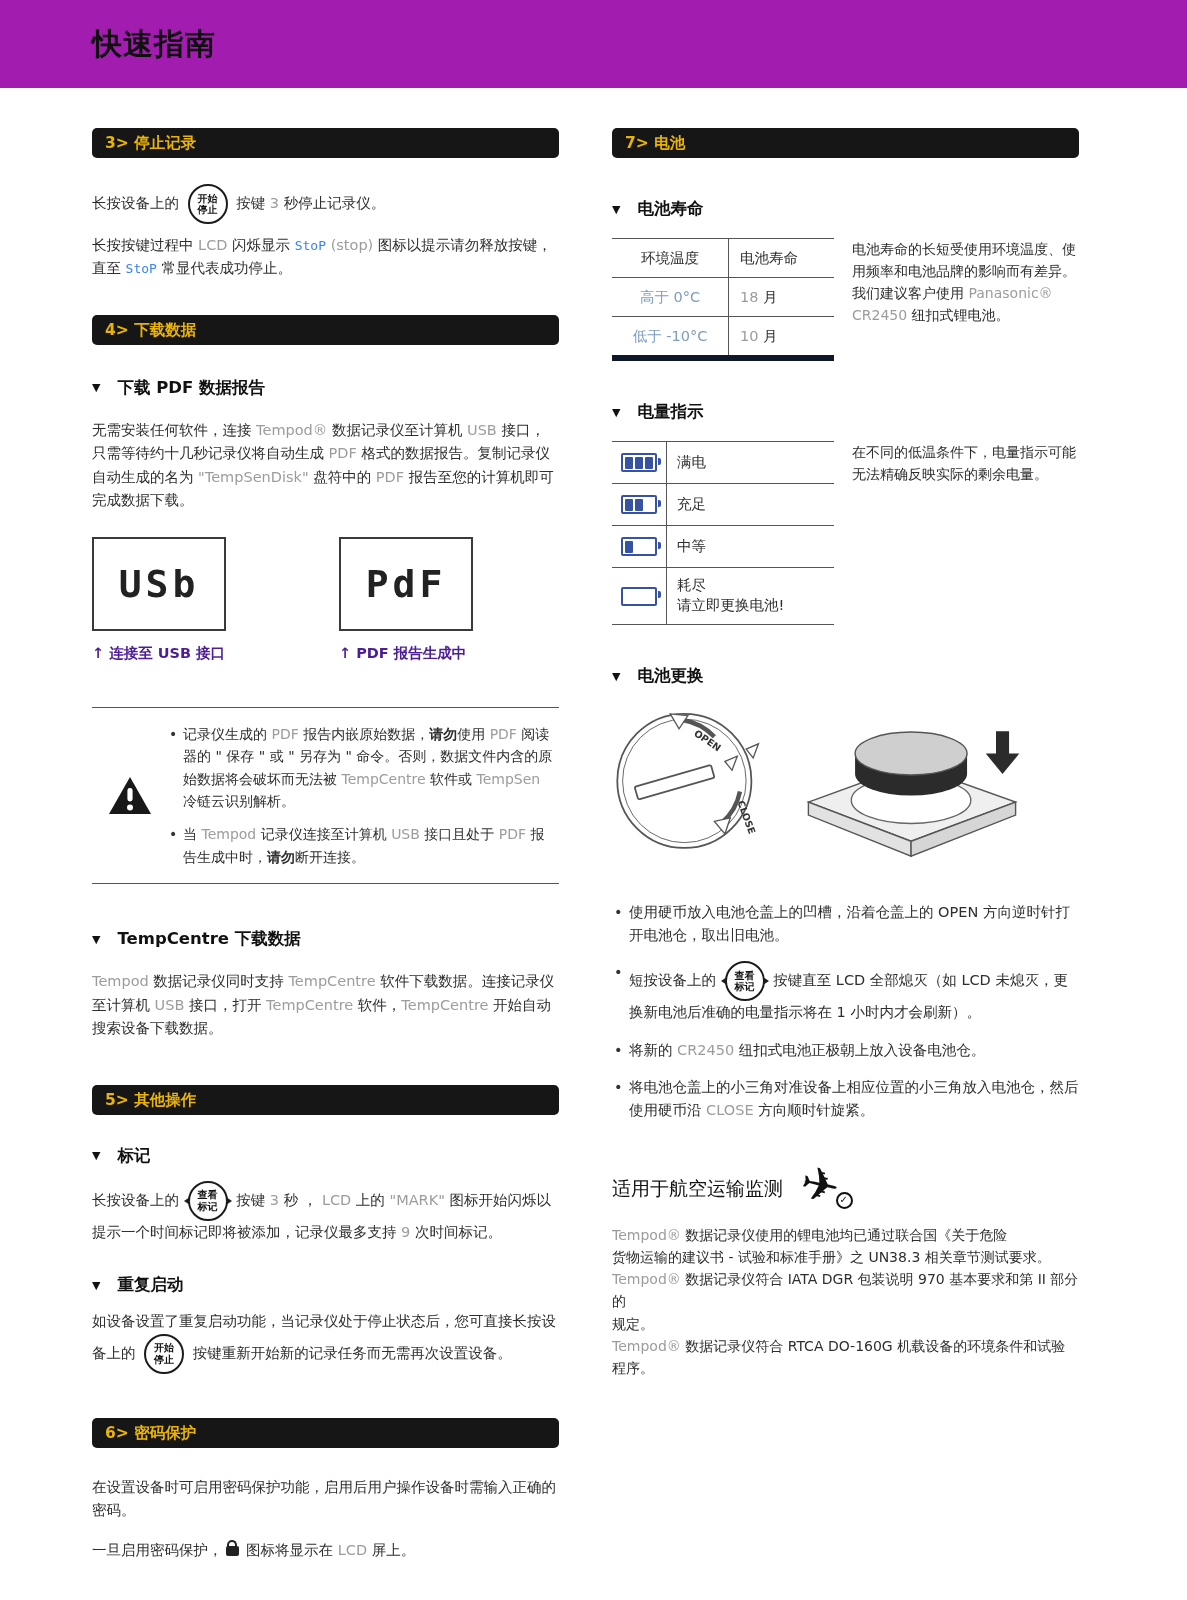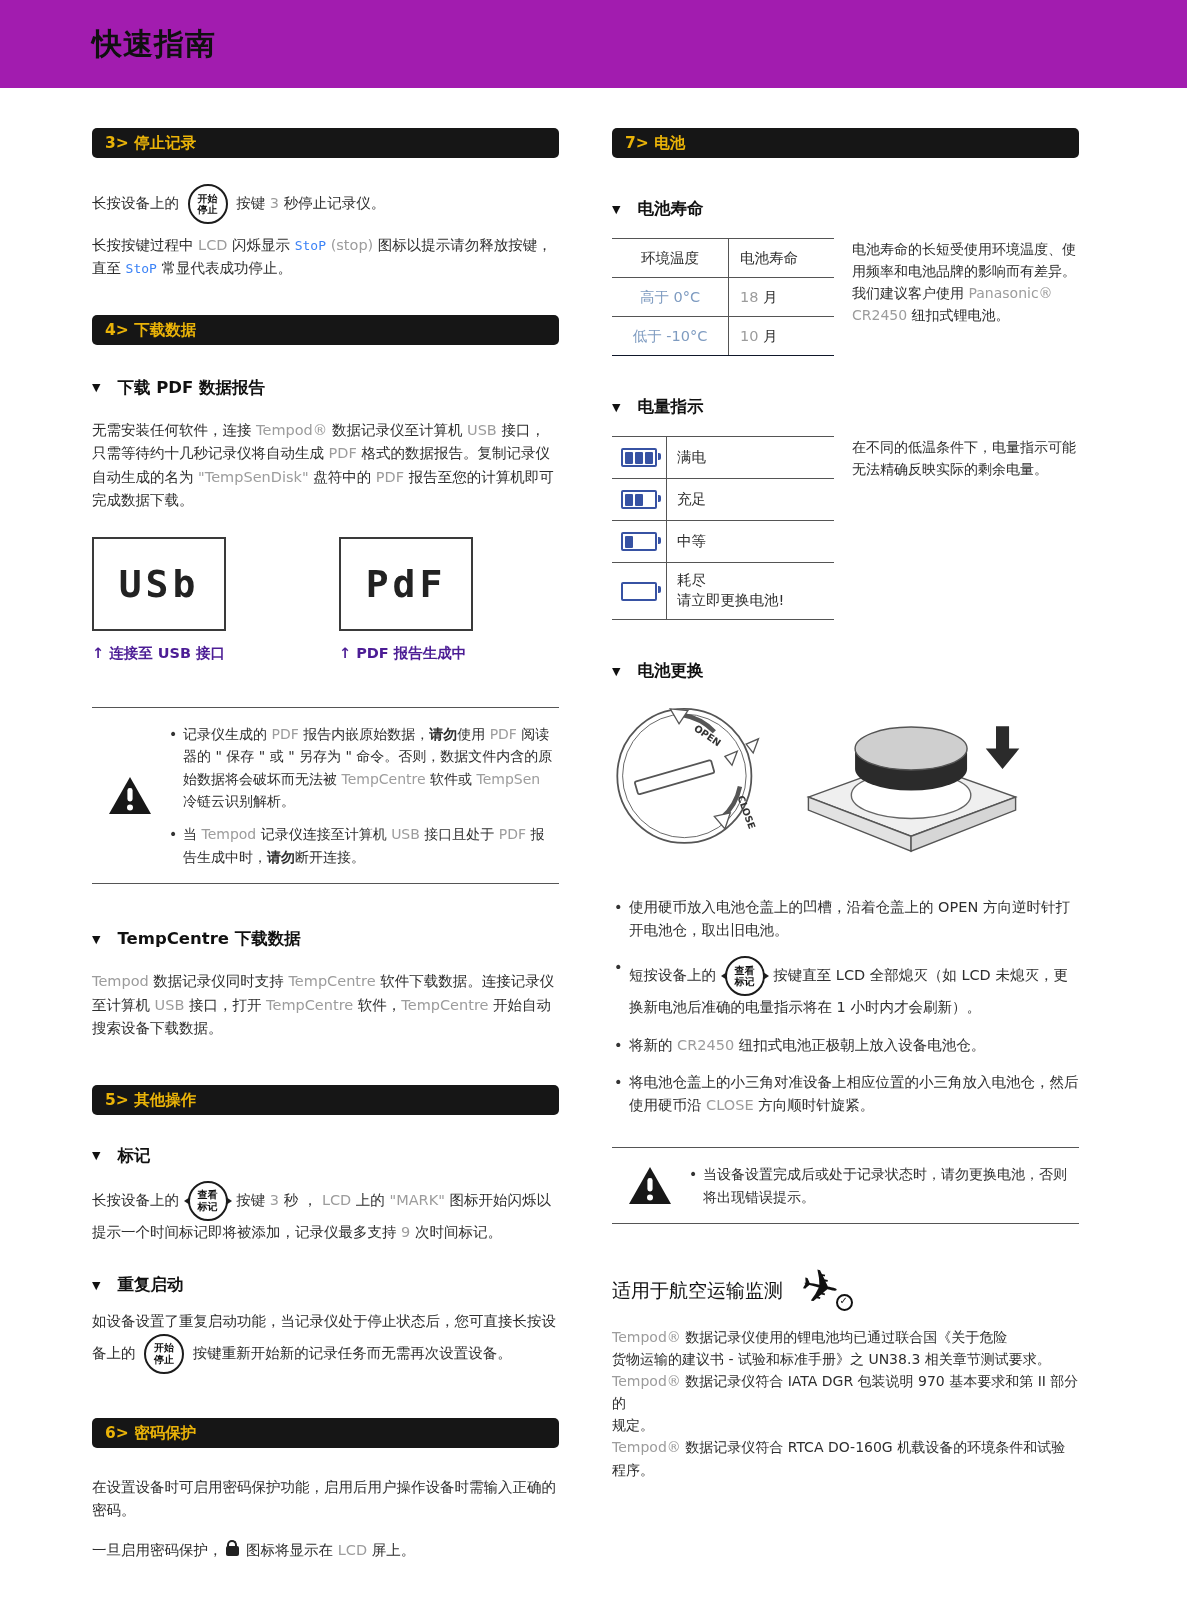--- a/index.html
+++ b/index.html
@@ -43,21 +43,21 @@
   .note-content li:last-child{margin-bottom:0;}
   .note-content li::before{content:"\2022";position:absolute;left:1px;top:0;color:#333;}
   
   .lock-icon{display:inline-block;width:13px;height:10px;background:#222;border-radius:2px;position:relative;margin:0 3px;vertical-align:-1px;}
   .lock-icon::before{content:"";position:absolute;left:1.5px;top:-6px;width:6px;height:7px;border:2px solid #222;
         border-bottom:none;border-radius:5px 5px 0 0;}
   
   .row-2{display:flex;align-items:flex-start;}
   .life-table{border-collapse:collapse;width:222px;flex:0 0 auto;}
   .life-table th,.life-table td{border-top:1px solid #555;font-weight:normal;font-size:14.5px;height:38px;padding:0;}
-  .life-table tr:last-child td{border-bottom:1px solid #0f172a;}
+  .life-table tr:last-child td{border-bottom:6px solid #0f172a;}
   .life-table th:first-child,.life-table td:first-child{border-right:1px solid #555;width:116px;text-align:center;}
   .life-table th:last-child,.life-table td:last-child{padding-left:11px;text-align:left;}
   .side-note{margin-left:18px;font-size:14px;line-height:1.58;flex:1;}
   .ind-table{border-collapse:collapse;width:222px;flex:0 0 auto;}
   .ind-table td{border-top:1px solid #555;height:41px;font-size:14.5px;padding:0;}
   .ind-table tr:last-child td{border-bottom:1px solid #555;height:56px;}
   .ind-table td.ico{width:54px;border-right:1px solid #555;text-align:center;}
   .ind-table td.lbl{padding-left:10px;line-height:1.35;}
   
   .batt{display:inline-flex;gap:2px;width:29px;height:12px;border:2px solid #3752a3;border-radius:2px;padding:1.5px;
@@ -307,34 +307,20 @@
     <ul class="bullets mt28">
       <li><span>使用硬币放入电池仓盖上的凹槽，沿着仓盖上的 OPEN 方向逆时针打开电池仓，取出旧电池。</span></li>
       <li><span>短按设备上的 </span><span class="key-btn key-btn-arrows">
             <span class="key-line">查看</span>
             <span class="key-line">标记</span>
           </span><span> 按键直至 LCD 全部熄灭（如 LCD 未熄灭，更换新电池后准确的电量指示将在 1 小时内才会刷新）。</span></li>
       <li><span>将新的 </span><span class="t-g">CR2450</span><span> 纽扣式电池正极朝上放入设备电池仓。</span></li>
       <li><span>将电池仓盖上的小三角对准设备上相应位置的小三角放入电池仓，然后使用硬币沿 </span><span class="t-g">CLOSE</span><span> 方向顺时针旋紧。</span></li>
     </ul>
 
-    <div class="note-block mt30">
-      <div class="note-icon">
-        <svg width="44" height="40" viewBox="0 0 44 40" aria-hidden="true">
-          <path d="M22 1 L43 38 L1 38 Z" fill="#181818"></path>
-          <rect x="19.4" y="12" width="5.2" height="13.5" rx="2.4" fill="#fff"></rect>
-          <circle cx="22" cy="31.5" r="3" fill="#fff"></circle>
-        </svg>
-      </div>
-      <div class="note-content">
-        <ul>
-          <li><span>当设备设置完成后或处于记录状态时，请勿更换电池，否则将出现错误提示。</span></li>
-        </ul>
-      </div>
-    </div>
 
     <div class="aviation-head mt44">
       <span class="aviation-title">适用于航空运输监测</span>
       <span class="plane-icon">
           <span class="plane-check"></span>
         </span>
     </div>
     <p class="aviation-p mt12"><span class="t-g">Tempod®</span><span> 数据记录仪使用的锂电池均已通过联合国《关于危险</span><br><span>货物运输的建议书 - 试验和标准手册》之 UN38.3 相关章节测试要求。</span><br><span class="t-g">Tempod®</span><span> 数据记录仪符合 IATA DGR 包装说明 970 基本要求和第 II 部分的</span><br><span>规定。</span><br><span class="t-g">Tempod®</span><span> 数据记录仪符合 RTCA DO-160G 机载设备的环境条件和试验程序。</span></p>
 
   </div>

